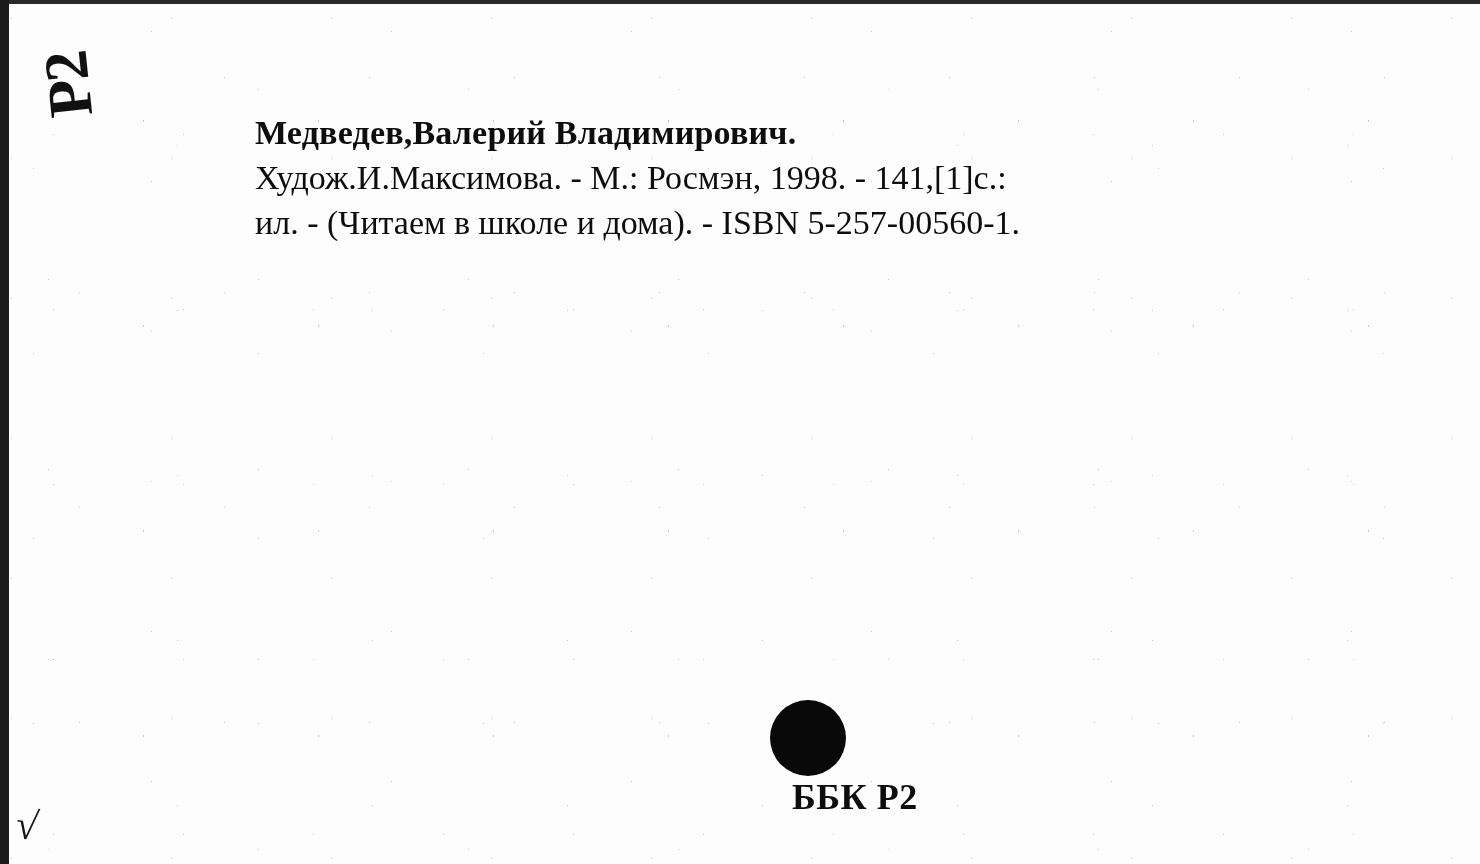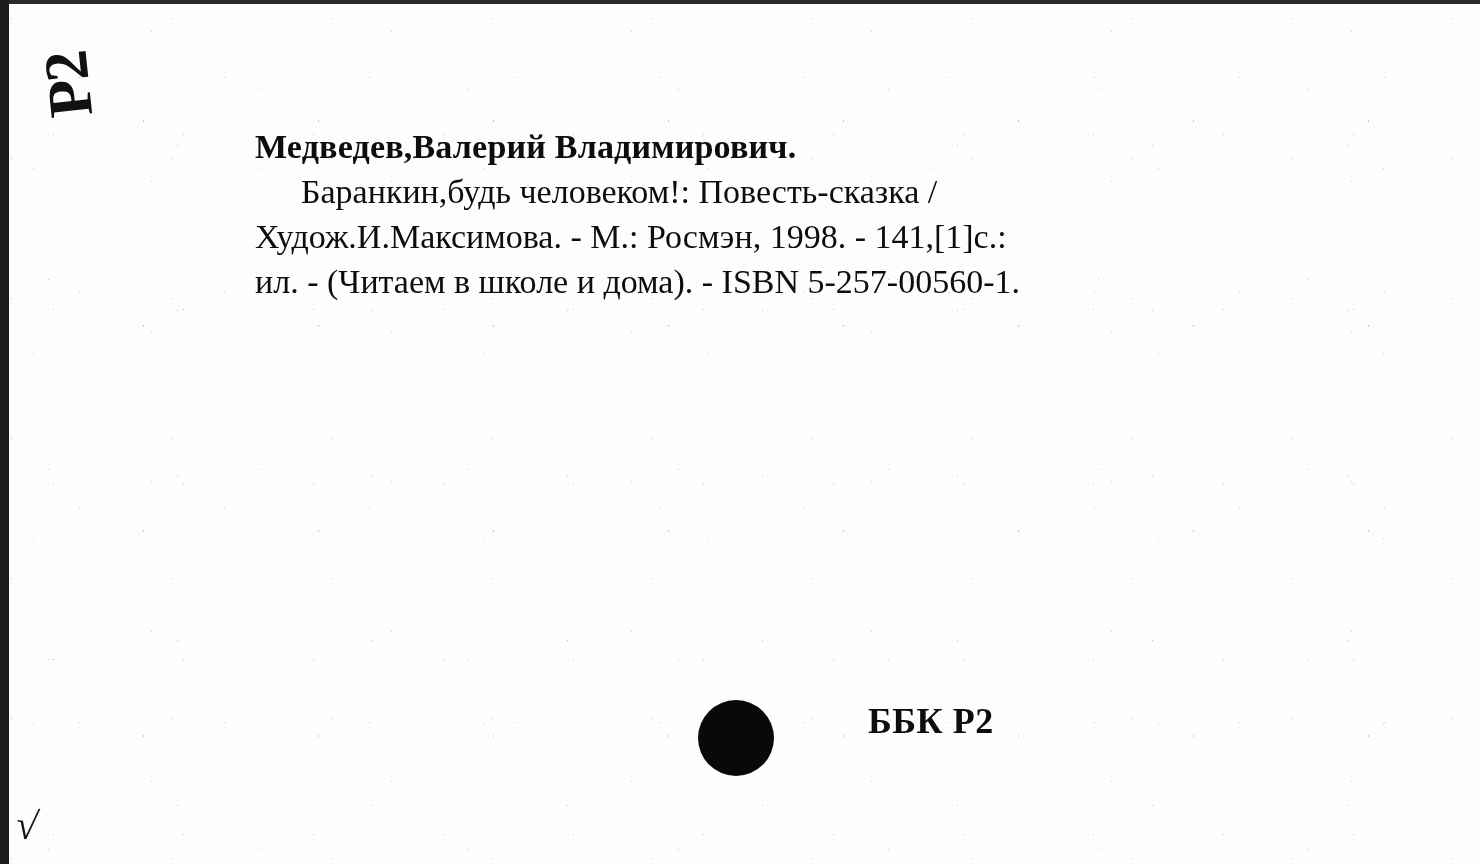--- a/index.html
+++ b/index.html
@@ -73,21 +73,21 @@
     transform: rotate(-96deg);
     transform-origin: 60px 48px;
     letter-spacing: -2px;
     white-space: nowrap;
   }
 
   
   #record {
     position: absolute;
     left: 255px;
-    top: 124px;
+    top: 110px;
     width: 1170px;
     font-family: "Liberation Serif", serif;
     font-size: 34px;
     line-height: 45px;
     color: #0d0d0d;
   }
   #record .line {
     white-space: nowrap;
   }
   #record .author-heading {
@@ -97,21 +97,22 @@
   #record .indent {
     padding-left: 46px;
   }
 
   
   #bottom-block {
     position: absolute;
     left: 698px;
     top: 700px;
     display: flex;
-    align-items: flex-start;
+    align-items: center;
+    flex-direction: column;
   }
   #ink-dot {
     width: 76px;
     height: 76px;
     border-radius: 50%;
     background: #090909;
   }
   #class-mark {
     margin-left: 94px;
     font-family: "Liberation Serif", serif;
@@ -140,21 +141,20 @@
 
   <div id="speckle"></div>
 
   <div id="edge-top"></div>
   <div id="edge-left"></div>
 
   <div id="hand-mark">Р2</div>
 
   <div id="record">
     <div class="line author-heading">Медведев,Валерий Владимирович.</div>
-    <div class="line indent">Баранкин,будь человеком!: Повесть-сказка /</div>
     <div class="line">Худож.И.Максимова. - М.: Росмэн, 1998. - 141,[1]с.:</div>
     <div class="line">ил. - (Читаем в школе и дома). - ISBN 5-257-00560-1.</div>
   </div>
 
   <div id="bottom-block">
     <div id="ink-dot"></div>
     <div id="class-mark">ББК Р2</div>
   </div>
 
   <div id="check-mark">√</div>

